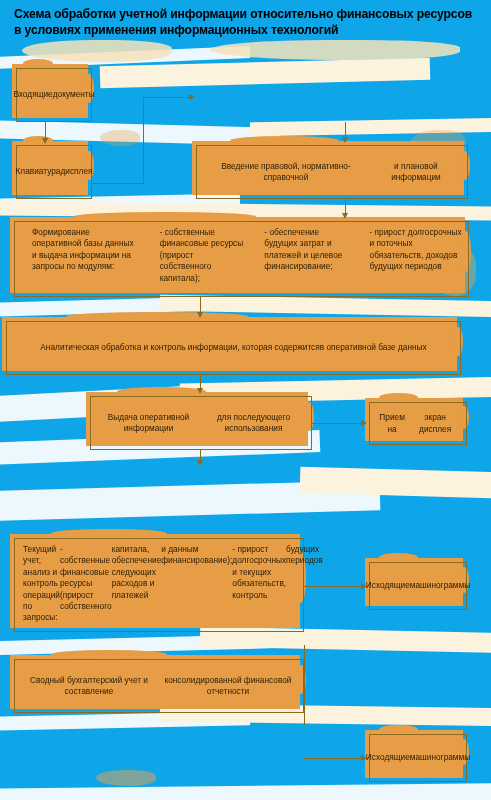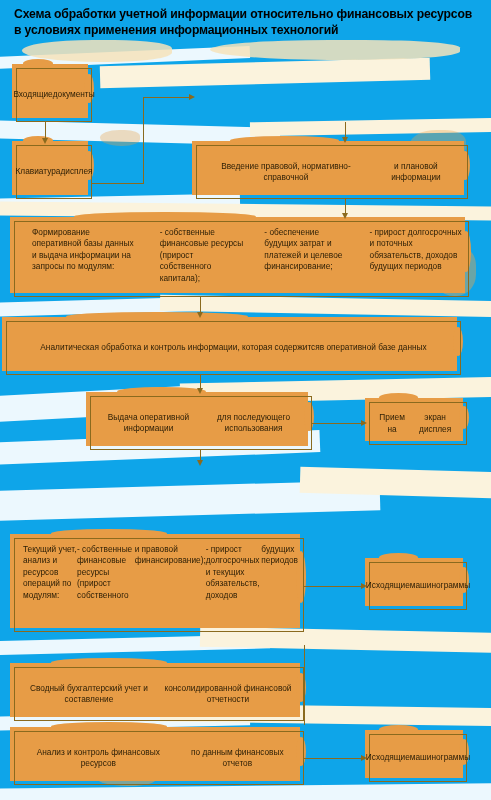--- a/index.html
+++ b/index.html
@@ -240,54 +240,47 @@
       <span class="li">Прием на</span>
       <span class="li">экран дисплея</span>
     </div>
   </div>
 
 
   <div class="node left-text" style="left:14px; top:538px; width:290px; height:94px;">
     <div class="fill"></div>
     <div class="frame"></div>
     <div class="txt" style="align-items:flex-start; padding-left:9px; padding-top:6px; justify-content:flex-start;">
-      <span class="hd">Текущий учет, анализ и ресурсов операций по модулям:</span>
+      <span class="hd">Текущий учет, анализ и контроль операций по запросы:</span>
       <span class="li">- собственные финансовые ресурсы (прирост собственного</span>
-      <span class="li"> и правовой финансирование);</span>
-      <span class="li">- прирост долгосрочных и текущих обязательств, доходов</span>
+      <span class="li">капитала, обеспечение следующих расходов и платежей</span>
+      <span class="li"> и данным финансирование);</span>
+      <span class="li">- прирост долгосрочных и текущих обязательств, контроль</span>
       <span class="li"> будущих периодов</span>
     </div>
   </div>
 
   <div class="node" style="left:369px; top:562px; width:98px; height:48px;">
     <div class="fill"></div>
     <div class="frame"></div>
     <div class="txt">
       <span class="li">Исходящие</span>
       <span class="li">машинограммы</span>
     </div>
   </div>
 
-  <div class="node" style="left:14px; top:659px; width:290px; height:54px;margin-top:8px;">
+  <div class="node" style="left:14px; top:659px; width:290px; height:54px;">
     <div class="fill"></div>
     <div class="frame"></div>
     <div class="txt">
       <span class="li">Сводный бухгалтерский учет и составление</span>
       <span class="li">консолидированной финансовой отчетности</span>
     </div>
   </div>
 
-  <div class="node" style="left:14px; top:731px; width:290px; height:54px;">
-    <div class="fill"></div>
-    <div class="frame"></div>
-    <div class="txt">
-      <span class="li">Анализ и контроль финансовых ресурсов</span>
-      <span class="li">по данным финансовых отчетов</span>
-    </div>
-  </div>
 
   <div class="node" style="left:369px; top:734px; width:98px; height:48px;">
     <div class="fill"></div>
     <div class="frame"></div>
     <div class="txt">
       <span class="li">Исходящие</span>
       <span class="li">машинограммы</span>
     </div>
   </div>
 

